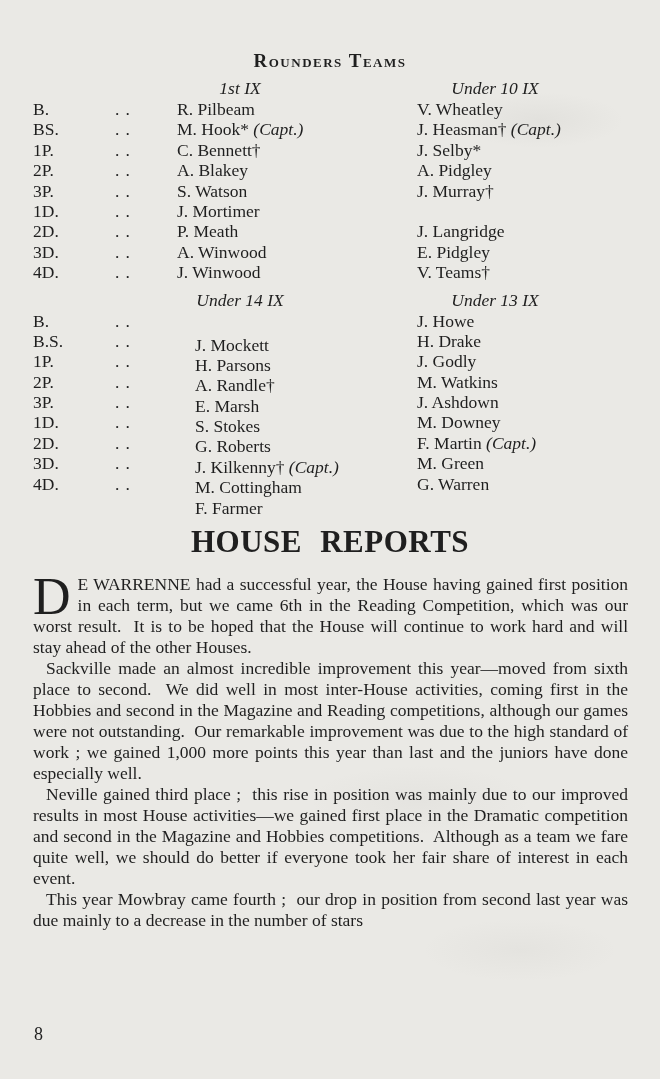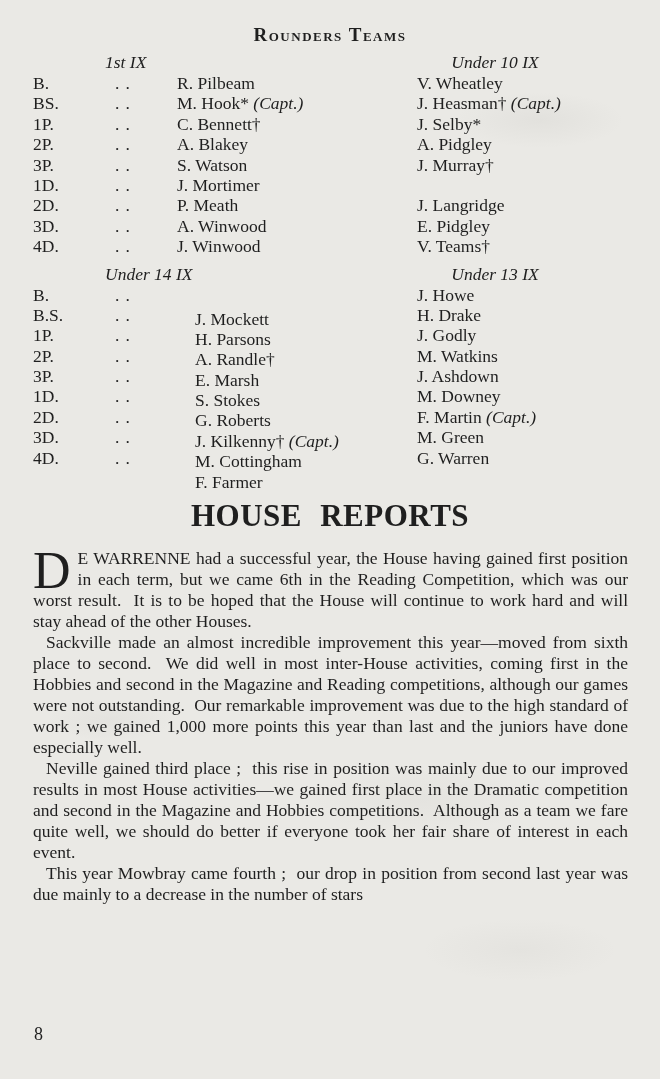--- a/index.html
+++ b/index.html
@@ -21,37 +21,37 @@
       radial-gradient(ellipse 120px 40px at 540px 120px, rgba(120,120,115,0.07), transparent 70%),
       radial-gradient(ellipse 90px 30px at 110px 720px, rgba(120,120,115,0.06), transparent 70%),
       radial-gradient(ellipse 160px 50px at 420px 800px, rgba(120,120,115,0.05), transparent 70%),
       radial-gradient(ellipse 140px 45px at 520px 950px, rgba(120,120,115,0.05), transparent 70%);
     color: var(--ink);
     font-family: "Liberation Serif", serif;
   }
 
   
   .teams-title {
-    padding-top: 24px;
+    padding-top: 50px;
     text-align: center;
     font-variant: small-caps;
     font-weight: bold;
     font-size: 19px;
     letter-spacing: 1.5px;
   }
   .team-section {
     margin: 6px 32px 0 33px;
     font-size: 17.5px;
   }
   .team-headers {
     position: relative;
     height: 21px;
     font-style: italic;
   }
-  .th-left  { position: absolute; left: 72px;  width: 270px; text-align: left; }
+  .th-left  { position: absolute; left: 72px;  width: 270px; text-align: center; }
   .th-right { position: absolute; left: 362px; width: 200px; text-align: center; }
   .team-row {
     display: grid;
     grid-template-columns: 82px 62px 240px auto;
     height: 20.4px;
     line-height: 20.4px;
     white-space: nowrap;
   }
   .dots { letter-spacing: 6px; }
   .team-table.t2 { margin-top: 7px; }

